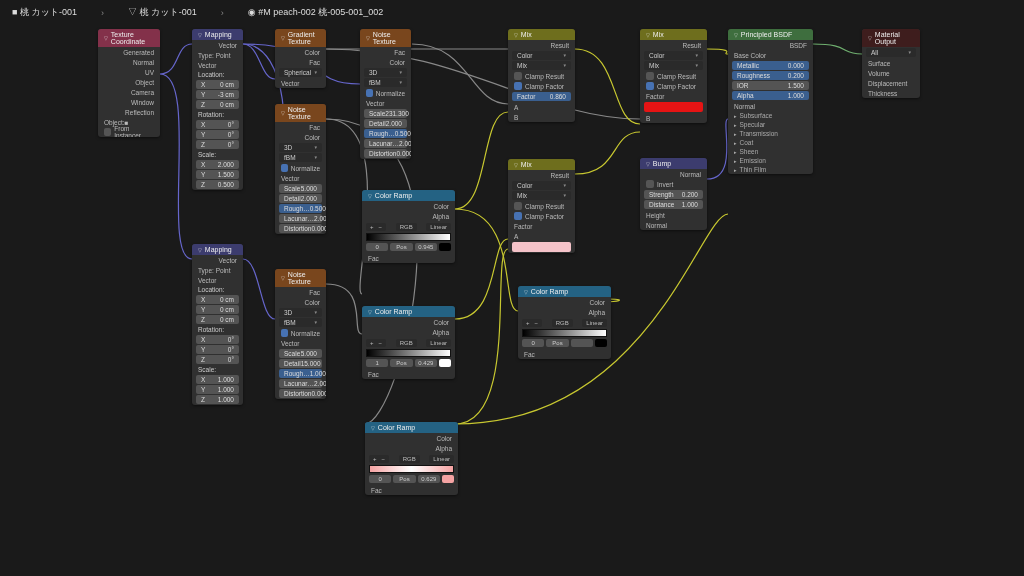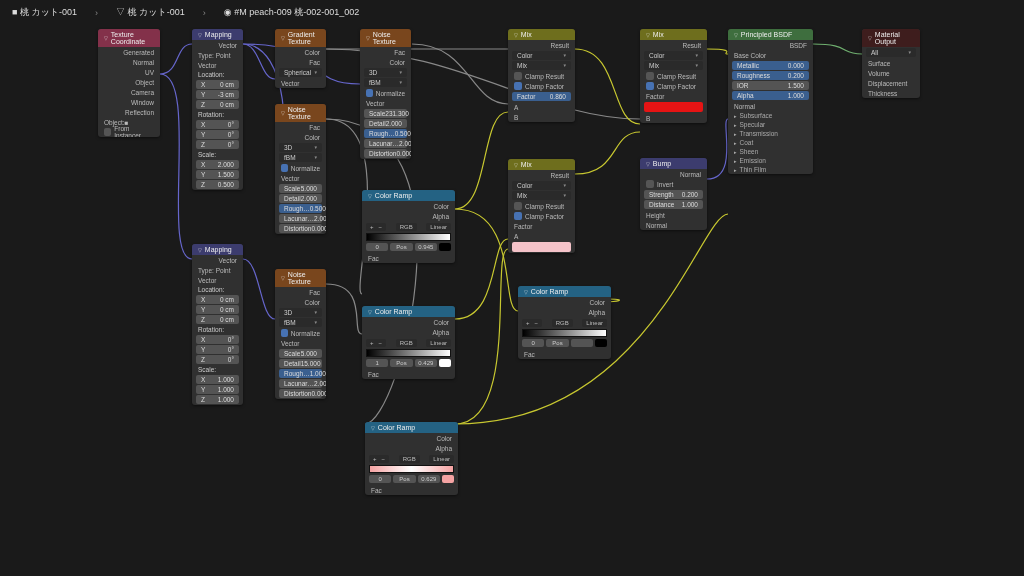--- a/index.html
+++ b/index.html
@@ -1,17 +1,17 @@
 <!DOCTYPE html>
 <html><head>
 <meta charset="utf-8">
 <style>
   * { box-sizing: border-box; margin: 0; padding: 0; font-family: sans-serif; }
   body { background: #1a1a1a; width: 1024px; height: 576px; overflow: hidden; position: relative; color: #ccc; font-size: 7px; }
-  .breadcrumb { position: absolute; top: 6px; left: 12px; display: flex; align-items: center; gap: 18px; font-size: 9px; color: #ddd; }
+  .breadcrumb { position: absolute; top: 6px; left: 12px; display: flex; align-items: center; gap: 24px; font-size: 9px; color: #ddd; }
   .breadcrumb .sep { color: #888; }
   .canvas { position: absolute; top: 24px; left: 0; right: 0; bottom: 0; }
   .node { position: absolute; background: #303030; border-radius: 3px; overflow: hidden; box-shadow: 0 1px 3px rgba(0,0,0,0.5); }
   .node-header { padding: 2px 6px; font-size: 7px; color: #eee; display: flex; align-items: center; }
   .node-header::before { content: "▽"; font-size: 5px; margin-right: 3px; opacity: .7; }
   .hdr-red    { background: #83314a; }
   .hdr-purple { background: #3c3c6e; }
   .hdr-orange { background: #79461d; }
   .hdr-olive  { background: #6e6e1d; }
   .hdr-teal   { background: #246283; }
@@ -42,21 +42,21 @@
   .collapsible::before { content: "▸"; font-size: 5px; margin-right: 3px; }
 </style>
 </head>
 <body>
 
 <div class="breadcrumb">
   <span>■ <span>桃 カット-001</span></span>
   <span class="sep">›</span>
   <span>▽ <span>桃 カット-001</span></span>
   <span class="sep">›</span>
-  <span>◉ <span>#M peach-009 桃-002-001_002</span></span>
+  <span>◉ <span>#M peach-002 桃-005-001_002</span></span>
 </div>
 
 <div class="canvas">
 
 <svg class="wires">
   <path d="M160 50 C180 50 175 20 192 20" stroke="#6666cc"></path>
   <path d="M160 50 C200 50 160 235 192 235" stroke="#6666cc"></path>
   <path d="M243 20 C260 20 260 55 275 55" stroke="#6666cc"></path>
   <path d="M243 20 C290 20 290 130 275 130" stroke="#6666cc"></path>
   <path d="M243 20 C330 20 300 60 360 60" stroke="#6666cc"></path>

